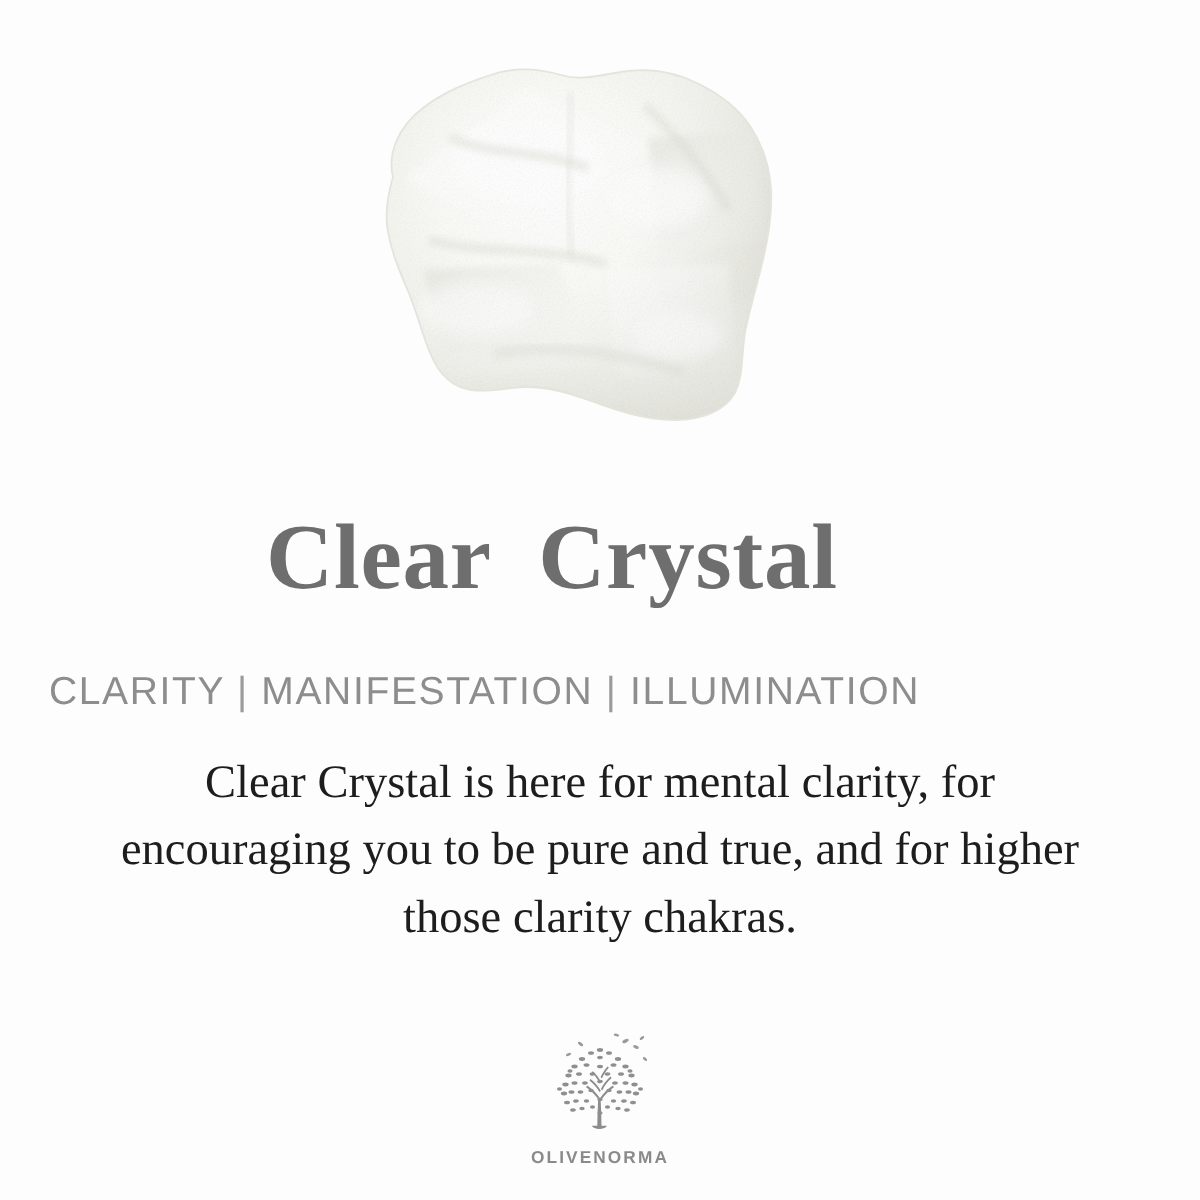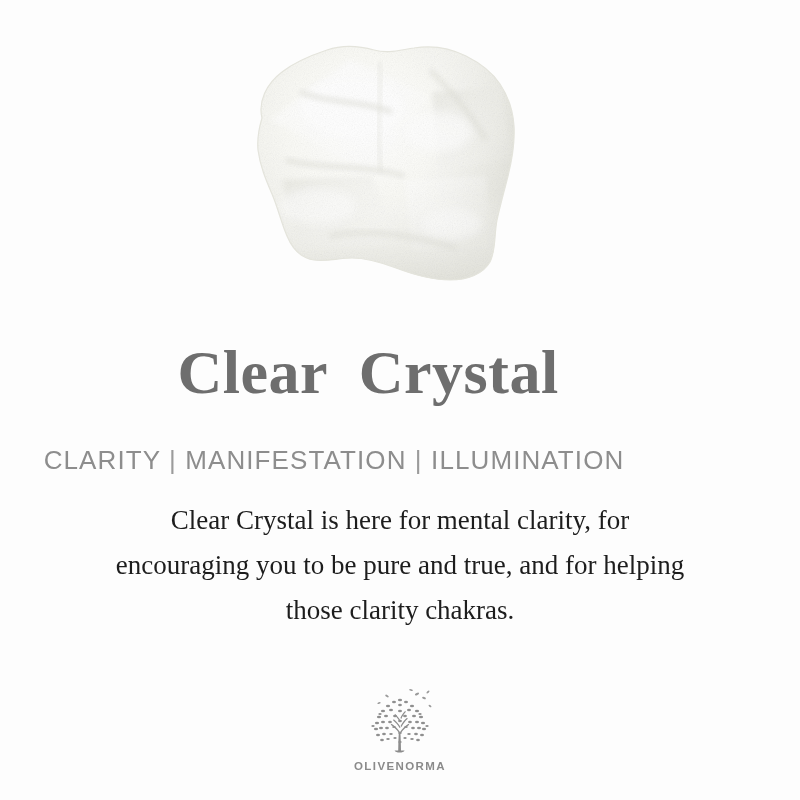--- a/index.html
+++ b/index.html
@@ -60,36 +60,35 @@
     left: 0;
     width: 646px;
     text-align: center;
     font-family: "Liberation Sans", "DejaVu Sans", sans-serif;
     font-size: 26px;
     line-height: 32px;
     font-weight: 300;
     color: #8d8d8d;
     letter-spacing: 1.1px;
     white-space: pre;
-    margin-left: 11px;
   }
   .subtitle .sep {
     color: #9b9b9b;
     font-weight: 300;
   }
 
   
   .body-copy {
     position: absolute;
     top: 498px;
     left: 40px;
     width: 720px;
     text-align: center;
     font-family: "Liberation Serif", "DejaVu Serif", serif;
-    font-size: 27px;
+    font-size: 31px;
     line-height: 45px;
     color: #1d1d1d;
   }
   .body-copy .line {
     display: block;
     white-space: nowrap;
   }
 
   
   .logo {
@@ -100,21 +99,21 @@
     display: flex;
     flex-direction: column;
     align-items: center;
   }
   .logo-mark {
     display: block;
     width: 86px;
     height: 74px;
   }
   .logo-text {
-    margin-top: 2px;
+    margin-top: 8px;
     font-family: "Liberation Sans", "DejaVu Sans", sans-serif;
     font-size: 11.5px;
     letter-spacing: 1.4px;
     font-weight: 700;
     color: #8a8a8a;
   }
 </style>
 </head>
 <body>
 
@@ -247,21 +246,21 @@
                C 257 139, 259 128, 262 118 Z" fill="none" stroke="#e4e4dc" stroke-width="1.2"></path>
     </svg>
   </div>
 
   <div class="title">Clear  Crystal</div>
 
   <div class="subtitle"><span>CLARITY</span><span class="sep"> | </span><span>MANIFESTATION</span><span class="sep"> | </span><span>ILLUMINATION</span></div>
 
   <div class="body-copy">
     <span class="line">Clear Crystal is here for mental clarity, for</span>
-    <span class="line">encouraging you to be pure and true, and for helping</span>
+    <span class="line">encouraging you to be pure and true, and for higher</span>
     <span class="line">those clarity chakras.</span>
   </div>
 
   <div class="logo">
     <svg class="logo-mark" viewBox="0 0 86 74">
       <g fill="#8c8c8c">
 
         <path d="M41.2 66.5 c0-6 .3-12 .6-18 l1.6 0 c.3 6 .6 12 .6 18 l3.6 0 c-.6 1.4-2.6 2.1-5 2.1 c-2.4 0-4.4-.7-5-2.1 z"></path>
         <path d="M42 49 c-2.3-3.3-5.2-6-8.3-8.2 l.8-1.1 c3.3 2.3 6.3 5.1 8.6 8.6 z"></path>
         <path d="M44 49 c2.3-3.3 5.2-6 8.3-8.2 l-.8-1.1 c-3.3 2.3-6.3 5.1-8.6 8.6 z"></path>

